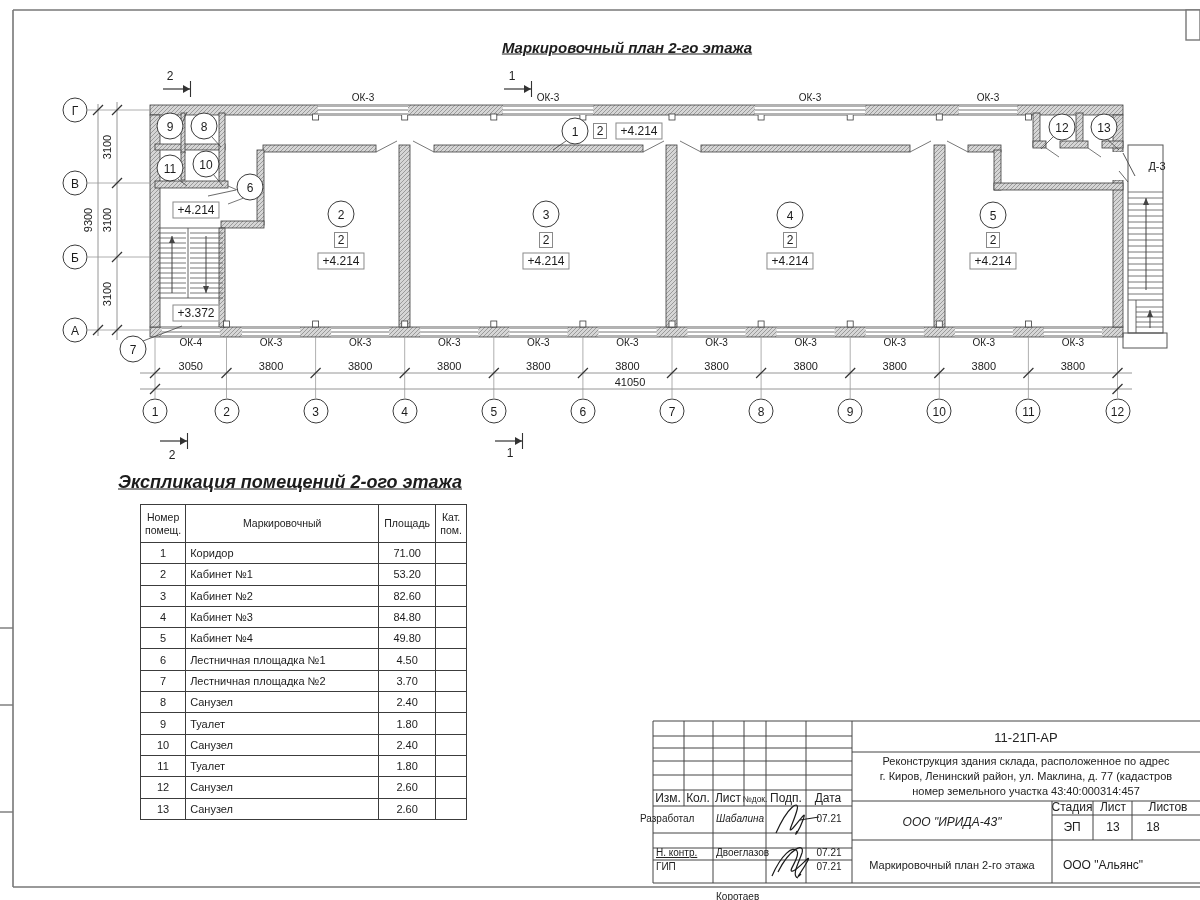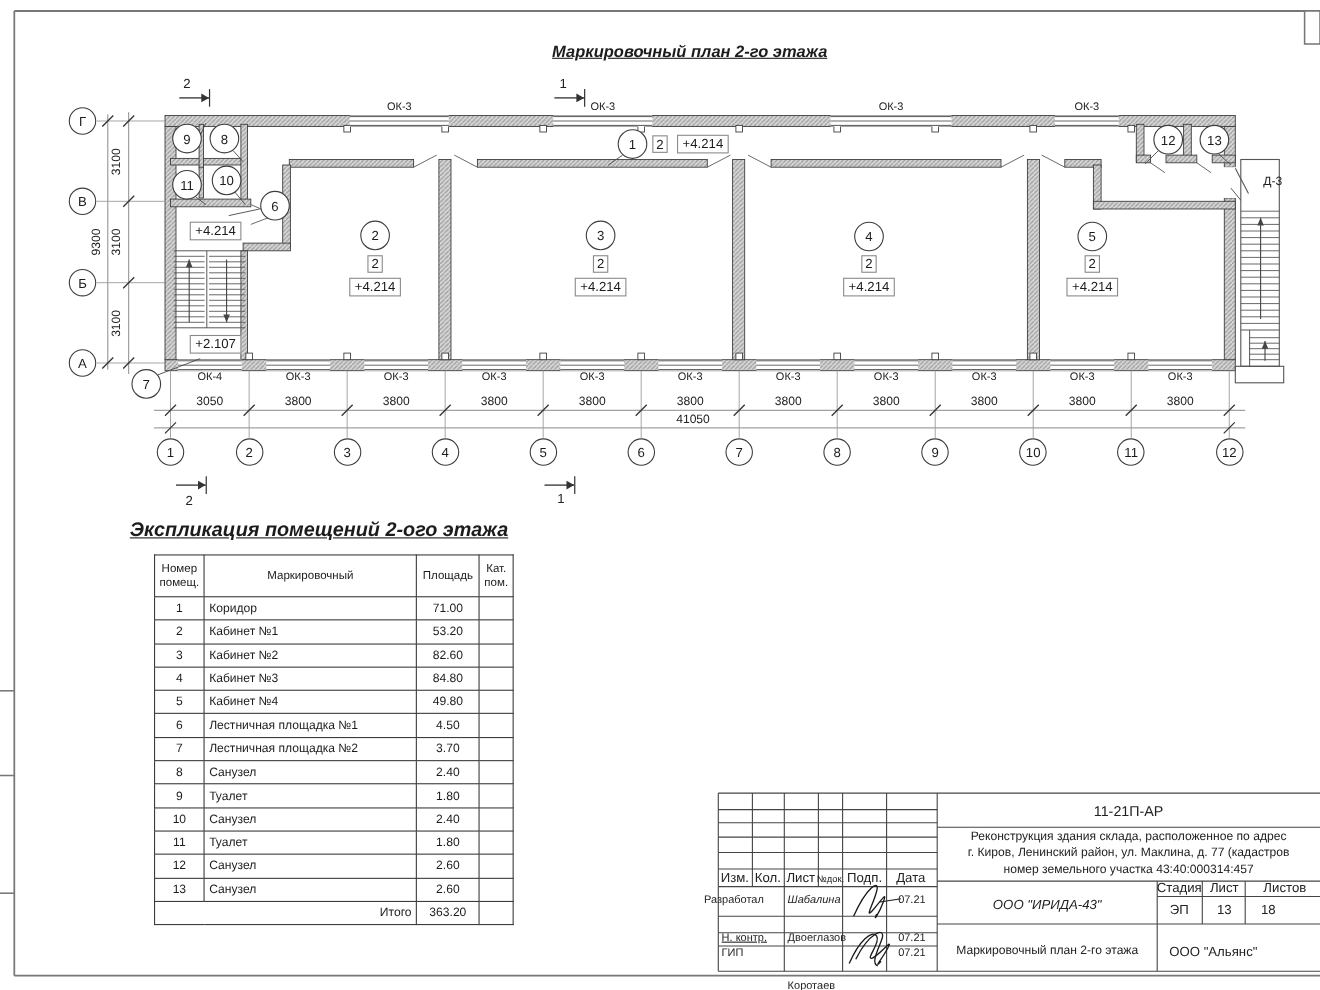--- a/index.html
+++ b/index.html
@@ -430,25 +430,20 @@
           <td class="c">12</td>
           <td>Санузел</td>
           <td class="c">2.60</td>
           <td class="c">&nbsp;</td>
         </tr>
         <tr>
           <td class="c">13</td>
           <td>Санузел</td>
           <td class="c">2.60</td>
           <td class="c">&nbsp;</td>
-        </tr>
-        <tr>
-          <td colspan="2" class="r">Итого</td>
-          <td class="c">363.20</td>
-          <td>&nbsp;</td>
         </tr>
       </tbody>
   </table>
 
   <div class="lbl f13" style="left:1026px;top:737px;">11-21П-АР</div>
   <div class="lbl" style="left:1026px;top:761px;">Реконструкция здания склада, расположенное по адрес</div>
   <div class="lbl" style="left:1026px;top:776px;">г. Киров, Ленинский район, ул. Маклина, д. 77 (кадастров</div>
   <div class="lbl" style="left:1026px;top:791px;">номер земельного участка 43:40:000314:457</div>
   <div class="lbl f12" style="left:668px;top:798px;">Изм.</div>
   <div class="lbl f12" style="left:698px;top:798px;">Кол.</div>
@@ -534,21 +529,21 @@
       <div class="lvlbox" style="left: 993px; top: 261px;">+4.214</div>
       <div class="room-circle" style="left: 250px; top: 187px;">6</div>
       <div class="room-circle" style="left: 133px; top: 349px;">7</div>
       <div class="room-circle" style="left: 204px; top: 126px;">8</div>
       <div class="room-circle" style="left: 170px; top: 126px;">9</div>
       <div class="room-circle" style="left: 206px; top: 164px;">10</div>
       <div class="room-circle" style="left: 170px; top: 168px;">11</div>
       <div class="room-circle" style="left: 1062px; top: 127px;">12</div>
       <div class="room-circle" style="left: 1104px; top: 127px;">13</div>
       <div class="lvlbox" style="left: 196px; top: 210px;">+4.214</div>
-      <div class="lvlbox" style="left: 196px; top: 313px;">+2.107</div>
+      <div class="lvlbox" style="left: 196px; top: 313px;">+3.372</div>
       <div class="lbl" style="left: 1112px; top: 166px; margin-left: 45px;">Д-3</div>
       <div class="lbl-l" style="left: 640px; top: 819px;">Разработал</div>
       <div class="lbl-l" style="left: 716px; top: 819px; font-style: italic;">Шабалина</div>
       <div class="lbl small" style="left: 829px; top: 819px;">07.21</div>
       <div class="lbl-l" style="left: 656px; top: 853px; text-decoration: underline;">Н. контр.</div>
       <div class="lbl-l" style="left: 716px; top: 853px;">Двоеглазов</div>
       <div class="lbl small" style="left: 829px; top: 853px;">07.21</div>
       <div class="lbl-l" style="left: 656px; top: 867px;">ГИП</div>
       <div class="lbl-l" style="left: 716px; top: 897px;">Коротаев</div>
       <div class="lbl small" style="left: 829px; top: 867px;">07.21</div>

